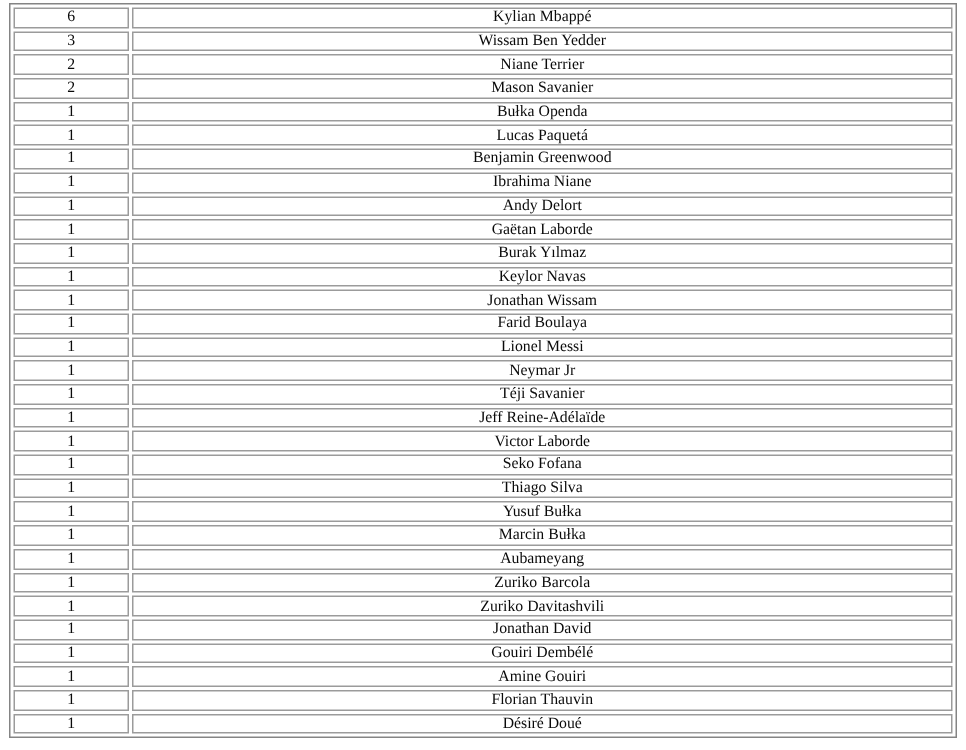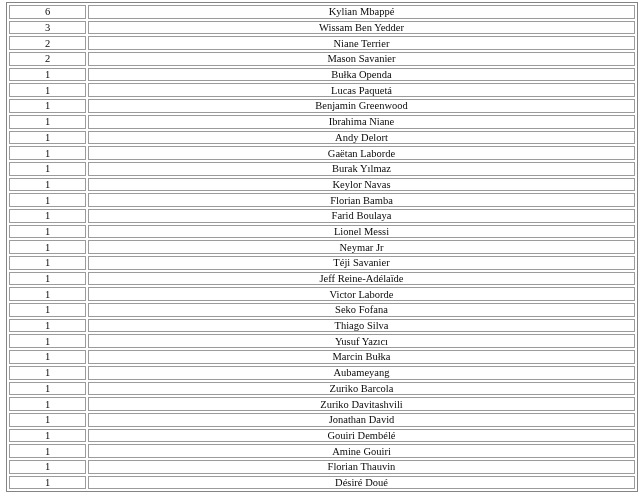--- a/index.html
+++ b/index.html
@@ -102,21 +102,21 @@
     <td class="player-cell">Burak Yılmaz</td>
   </tr>
 
   <tr>
     <td class="count-cell">1</td>
     <td class="player-cell">Keylor Navas</td>
   </tr>
 
   <tr>
     <td class="count-cell">1</td>
-    <td class="player-cell">Florian Bamba</td>
+    <td class="player-cell">Jonathan Wissam</td>
   </tr>
 
   <tr>
     <td class="count-cell">1</td>
     <td class="player-cell">Farid Boulaya</td>
   </tr>
 
   <tr>
     <td class="count-cell">1</td>
     <td class="player-cell">Lionel Messi</td>
@@ -147,21 +147,21 @@
     <td class="player-cell">Seko Fofana</td>
   </tr>
 
   <tr>
     <td class="count-cell">1</td>
     <td class="player-cell">Thiago Silva</td>
   </tr>
 
   <tr>
     <td class="count-cell">1</td>
-    <td class="player-cell">Yusuf Yazıcı</td>
+    <td class="player-cell">Yusuf Bułka</td>
   </tr>
 
   <tr>
     <td class="count-cell">1</td>
     <td class="player-cell">Marcin Bułka</td>
   </tr>
 
   <tr>
     <td class="count-cell">1</td>
     <td class="player-cell">Aubameyang</td>

